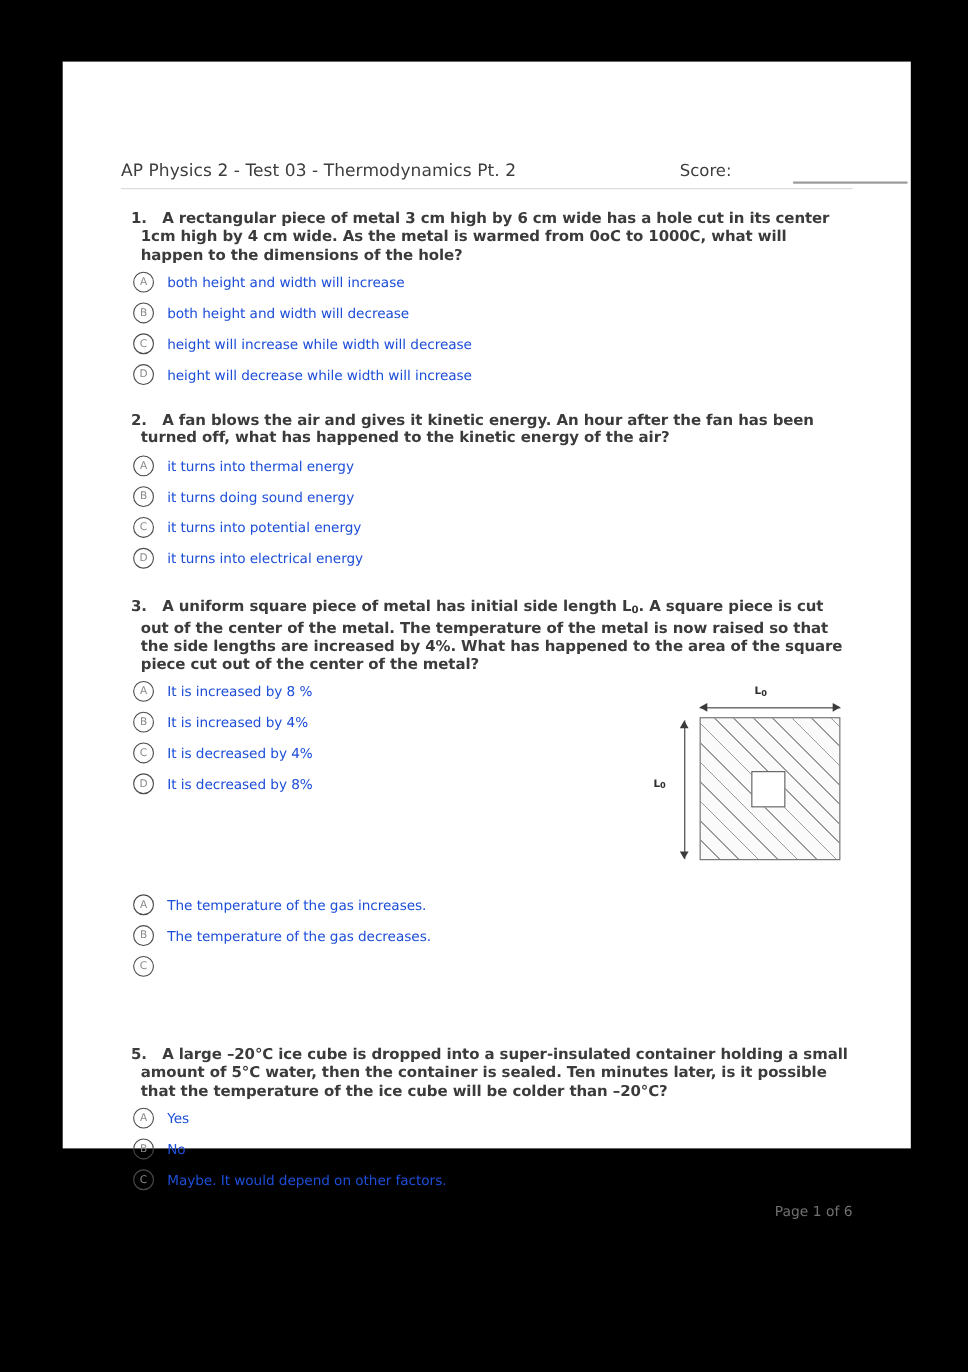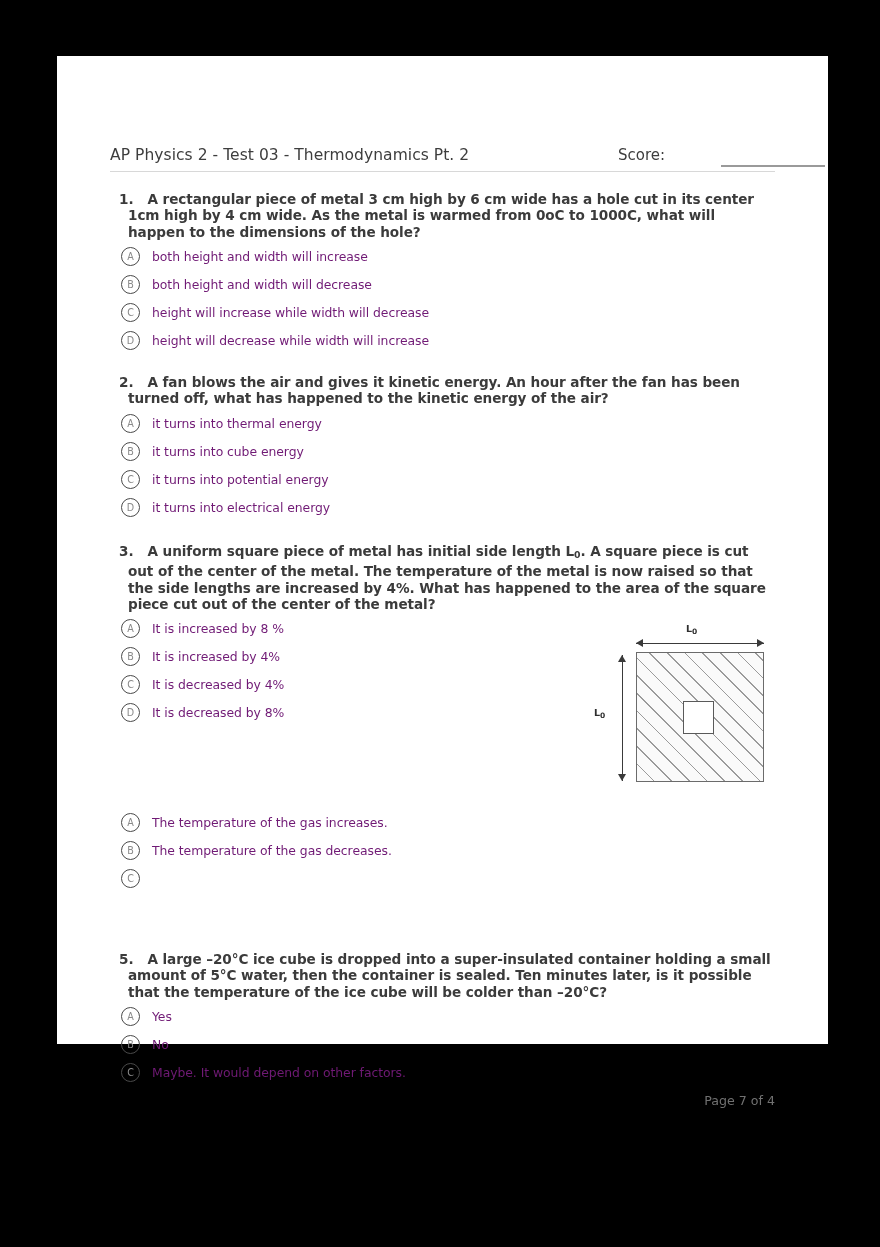--- a/index.html
+++ b/index.html
@@ -115,21 +115,21 @@
     font-size: 9.6px;
     color: #8a8a8a;
     line-height: 17px;
     text-align: center;
   }
   .opt-label {
     position: absolute;
     left: 42px;
     top: 1px;
     font-size: 12.4px;
-    color: #701a75;
+    color: #1d4ed8;
     line-height: 17px;
     letter-spacing: -0.05px;
     white-space: nowrap;
   }
 
   
   #q1 { top: 135px; }
   #q2 { top: 318px; }
   #q3 { top: 487px; }
   #q4 { top: 750px; }
@@ -292,21 +292,21 @@
         <span class="q-num">2.</span>&nbsp;&nbsp;
         <span>A fan blows the air and gives it kinetic energy. An hour after the fan has been turned off, what has happened to the kinetic energy of the air?</span>
       </p>
       <div class="options">
         <div class="option">
           <span class="opt-bubble">A</span>
           <span class="opt-label">it turns into thermal energy</span>
         </div>
         <div class="option">
           <span class="opt-bubble">B</span>
-          <span class="opt-label">it turns into cube energy</span>
+          <span class="opt-label">it turns doing sound energy</span>
         </div>
         <div class="option">
           <span class="opt-bubble">C</span>
           <span class="opt-label">it turns into potential energy</span>
         </div>
         <div class="option">
           <span class="opt-bubble">D</span>
           <span class="opt-label">it turns into electrical energy</span>
         </div>
       </div>
@@ -389,16 +389,16 @@
           <span class="opt-bubble">B</span>
           <span class="opt-label">No</span>
         </div>
         <div class="option">
           <span class="opt-bubble">C</span>
           <span class="opt-label">Maybe. It would depend on other factors.</span>
         </div>
       </div>
     </div>
 
-    <div class="footer">Page 7 of 4</div>
+    <div class="footer">Page 1 of 6</div>
 
   </div>
 </div>
 
 </body></html>

